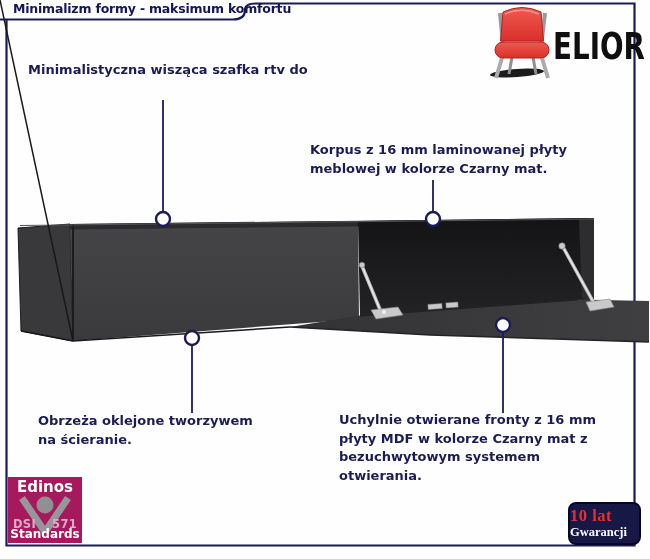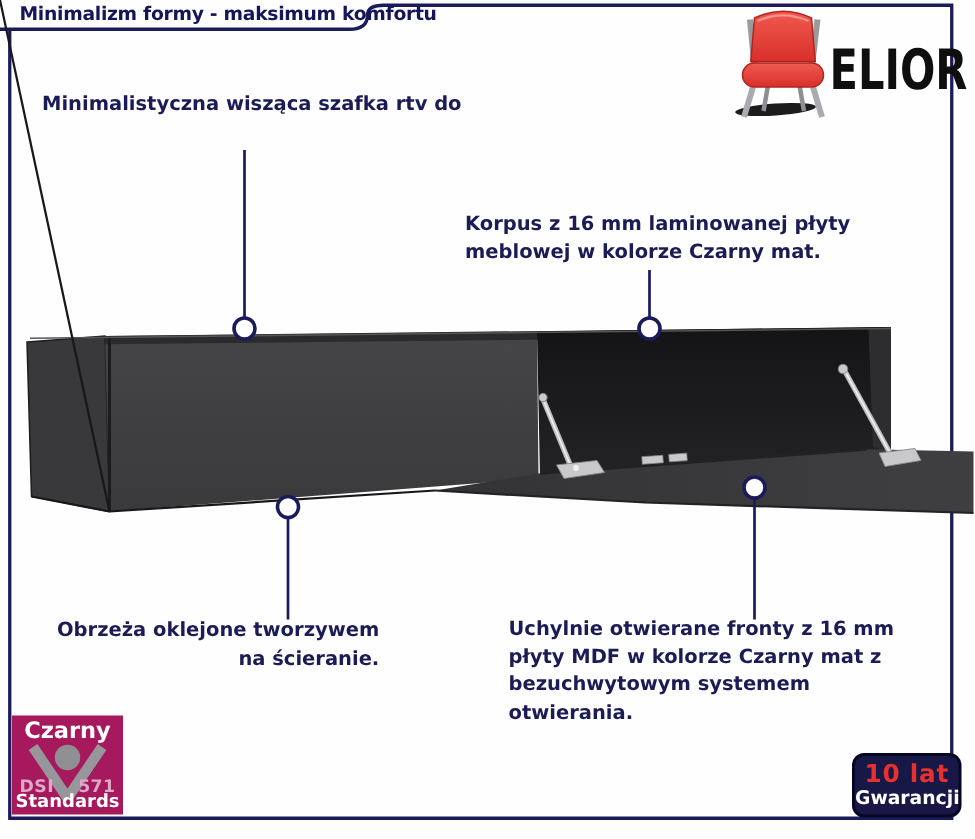--- a/index.html
+++ b/index.html
@@ -14,21 +14,21 @@
     font-size:12.5px;font-weight:bold;letter-spacing:-0.2px;
     color:#15155a;white-space:nowrap;margin-left:10px;
   }
   .annotation{
     font-size:13px;font-weight:bold;line-height:18.5px;
     color:#1b1b55;
   }
   .annotation div{white-space:nowrap;}
   .ann-top-left{left:28px;top:61px;line-height:18px;}
   .ann-top-right{left:310px;top:141px;line-height:18.5px;}
-  .ann-bottom-left{left:38px;top:412px;text-align:right;}
+  .ann-bottom-left{left:38px;top:412px;}
   .ann-bottom-right{left:339px;top:411px;}
   .brand-name{
     left:553px;top:25px;
     font-size:37px;font-weight:bold;color:#0f0f0f;
     transform:scaleX(0.75);transform-origin:left top;
     letter-spacing:0px;white-space:nowrap;
   }
   
   .edinos{
     left:8px;top:477px;width:74px;height:66px;
@@ -46,21 +46,21 @@
   .edinos .code-right{right:5px;}
   .edinos .subtitle{
     position:absolute;bottom:2px;left:0;width:100%;
     text-align:center;color:#ffffff;font-weight:bold;font-size:12px;
   }
   .edinos svg{position:absolute;left:0;top:0;}
   
   .warranty{
     left:568px;top:502px;width:73px;height:43px;
     background:#181847;border:2px solid #060627;border-radius:8px;
-    box-sizing:border-box;text-align:center;
+    box-sizing:border-box;text-align:left;font-family:Liberation Serif, serif;
   }
   .warranty .duration{
     color:#e8312e;font-weight:bold;font-size:16.5px;line-height:19px;
     margin-top:2px;letter-spacing:0.5px;
   }
   .warranty .label{
     color:#ffffff;font-weight:bold;font-size:12.5px;line-height:14px;
   }
 </style>
 </head>
@@ -171,21 +171,21 @@
   <div>bezuchwytowym systemem</div>
   <div>otwierania.</div>
 </div>
 
 <div class="abs edinos">
   <svg width="74" height="66" viewBox="0 0 74 66">
     <path d="M 14,21 L 37,55" stroke="#97979b" stroke-width="7" fill="none"></path>
     <path d="M 60,21 L 37,55" stroke="#97979b" stroke-width="7" fill="none"></path>
     <circle cx="37" cy="28" r="8.5" fill="#909094"></circle>
   </svg>
-  <div class="title">Czarny</div>
+  <div class="title">Edinos</div>
   <div class="code code-left">DSI</div>
   <div class="code code-right">571</div>
   <div class="subtitle">Standards</div>
 </div>
 
 <div class="abs warranty">
   <div class="duration">10 lat</div>
   <div class="label">Gwarancji</div>
 </div>
 

